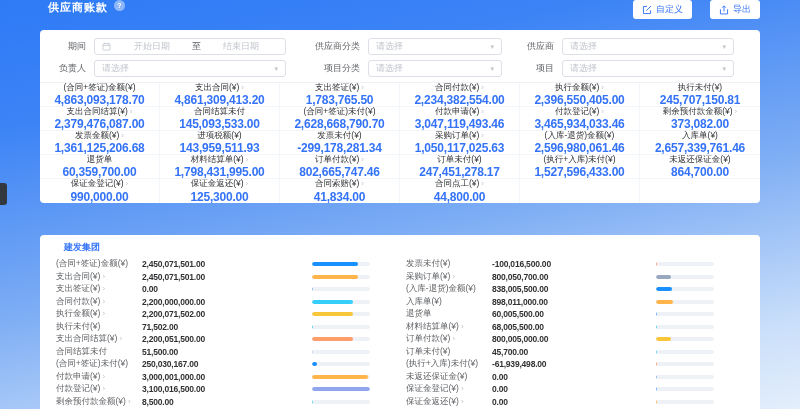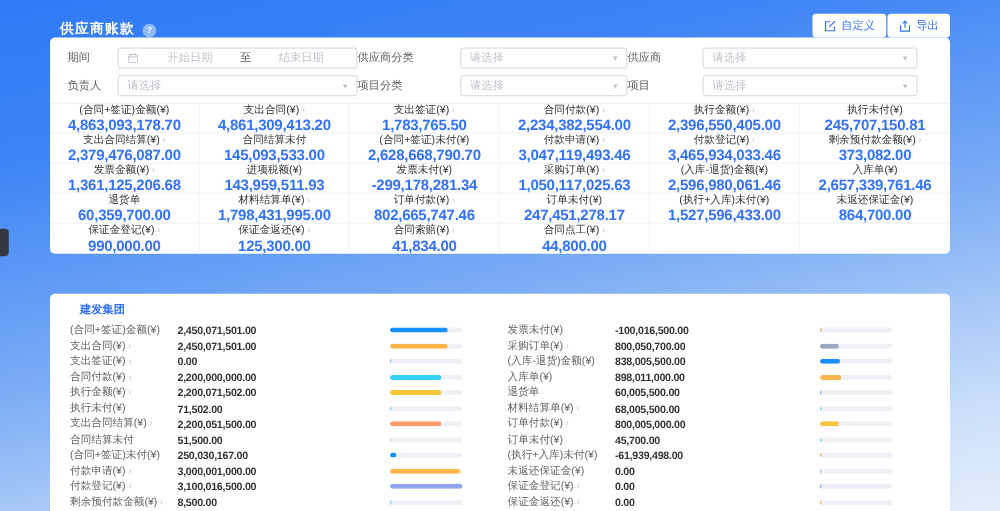--- a/index.html
+++ b/index.html
@@ -5,31 +5,31 @@
   * { margin:0; padding:0; box-sizing:border-box; }
   html,body { width:800px; height:409px; }
   body { font-family:"Liberation Sans","DejaVu Sans",sans-serif; }
   #app { position:relative; width:800px; height:409px; overflow:hidden;
          background:linear-gradient(168deg,#2e7bf6 0%,#3c83f6 22%,#7dadf4 55%,#cadffa 85%,#e4eefb 100%); }
 
   
   .side-tab { position:absolute; left:0; top:183px; width:7px; height:22px; background:#33383e; border-radius:0 3px 3px 0; cursor:pointer; }
 
   
-  .title-row { position:absolute; left:0; right:0; top:0; height:30px; display:flex; align-items:flex-end; padding:0 40px 0 48px; }
+  .title-row { position:absolute; left:0; right:0; top:0; height:30px; display:flex; align-items:flex-start; padding:0 40px 0 48px; }
   .page-title { color:#fff; font-size:11px; font-weight:bold; letter-spacing:1px; }
   .help { width:11px; height:11px; border-radius:50%; background:rgba(255,255,255,.45); color:#fff; font-size:7px; font-weight:bold; display:flex; align-items:center; justify-content:center; margin-left:6px; cursor:pointer; }
-  .top-actions { margin-left:auto; display:flex; gap:1px; }
+  .top-actions { margin-left:auto; display:flex; gap:18px; }
   .tbtn { display:flex; align-items:center; gap:4px; height:19px; padding:0 9px; background:#fff; border:none; border-radius:3px; color:#3473f8; font-size:9px; font-family:inherit; cursor:pointer; }
 
   
   .main-card { position:absolute; left:40px; top:30px; width:720px; background:#fff; border-radius:4px; }
   .filters { padding:8px 14px 0 14px; }
   .f-row { display:flex; align-items:center; margin-bottom:5px; }
-  .f-label { font-size:9px; color:#606266; padding-right:8px; flex:none; white-space:nowrap; }
+  .f-label { font-size:9px; color:#606266; text-align:right; padding-right:8px; flex:none; white-space:nowrap; }
   .w1 { width:40px; } .w2 { width:82px; } .w3 { width:60px; }
   .f-input { height:17px; border:1px solid #dcdfe6; border-radius:3px; background:#fff; display:flex; align-items:center; font-size:9px; padding:0 7px; cursor:pointer; flex:none; }
   .date { width:192px; }
   .ph { color:#c0c4cc; white-space:nowrap; }
   .date .half { flex:1; text-align:center; }
   .date .to { color:#606266; padding:0 3px; }
   .sel { justify-content:space-between; }
   .s0 { width:192px; } .s1 { width:134px; } .s2 { width:172px; }
   .chev { color:#c0c4cc; font-size:7px; }
   .actions-row { display:flex; align-items:center; padding:2px 0 7px 0; }

